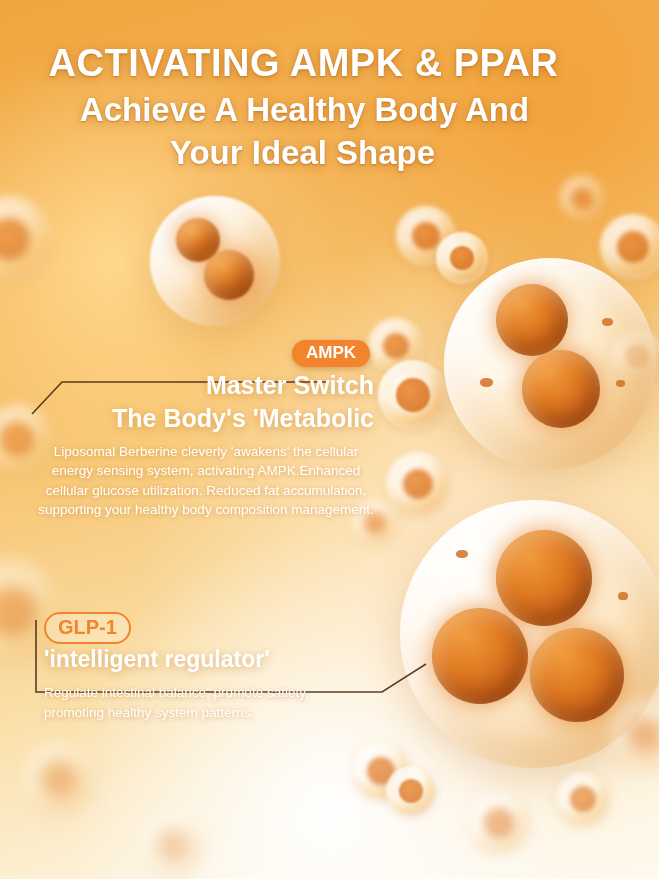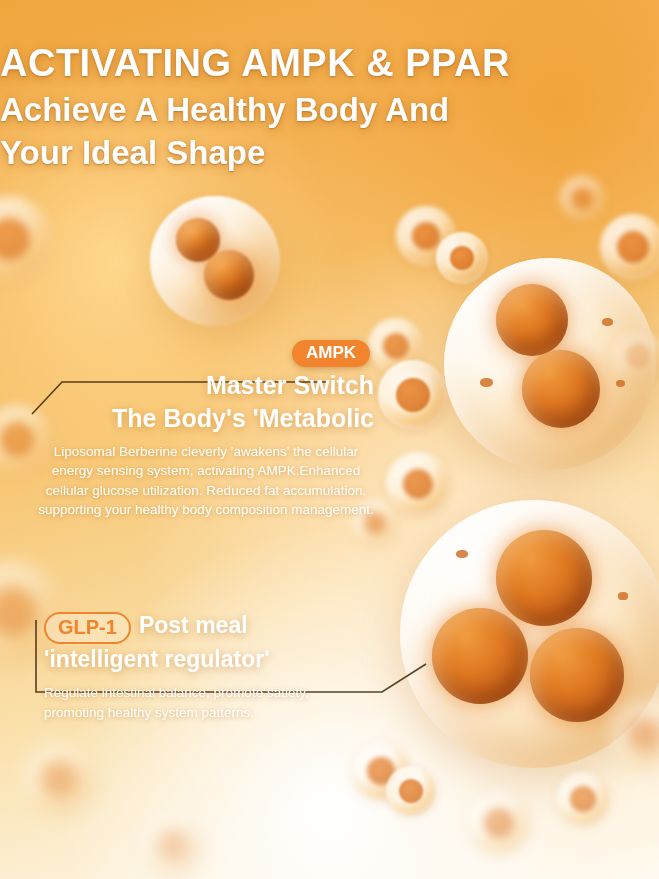--- a/index.html
+++ b/index.html
@@ -79,21 +79,21 @@
     opacity: .8;
     filter: blur(.4px);
   }
 
   
   .headline {
     position: absolute;
     top: 44px;
     left: 0;
     right: 26px;
-    text-align: left;
+    text-align: center;
     padding-right: 14px;
     color: #ffffff;
     text-shadow: 0 2px 10px rgba(170,92,16,.45), 0 1px 2px rgba(160,86,14,.5);
   }
   .h-line1 {
     font-size: 38px;
     font-weight: bold;
     letter-spacing: .5px;
     line-height: 1.02;
     padding-right: 12px;
@@ -262,19 +262,18 @@
       <span class="badge">AMPK</span>
     </div>
     <div class="c-title">Master Switch</div>
     <div class="c-title">The Body's 'Metabolic</div>
     <div class="c-body">Liposomal Berberine cleverly 'awakens' the cellular energy sensing system, activating AMPK.Enhanced cellular glucose utilization. Reduced fat accumulation, supporting your healthy body composition management.</div>
   </div>
 
   <div class="callout" id="callout-glp1">
     <div class="t-row">
       <span class="badge-outline">GLP-1</span>
-      <span class="c-title2">Post meal</span>
     </div>
     <div class="line2">'intelligent regulator'</div>
     <div class="c-body">Regulate intestinal balance,  promote satiety,  promoting healthy system patterns.</div>
   </div>
 
 </div>
 
 </body></html>

